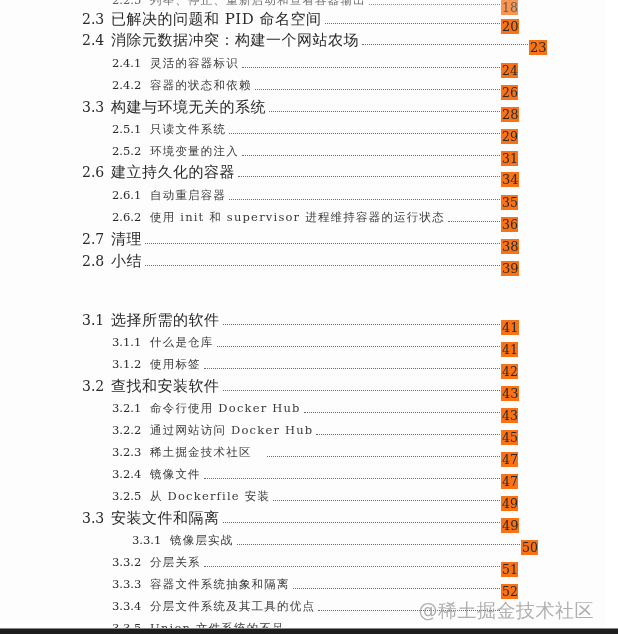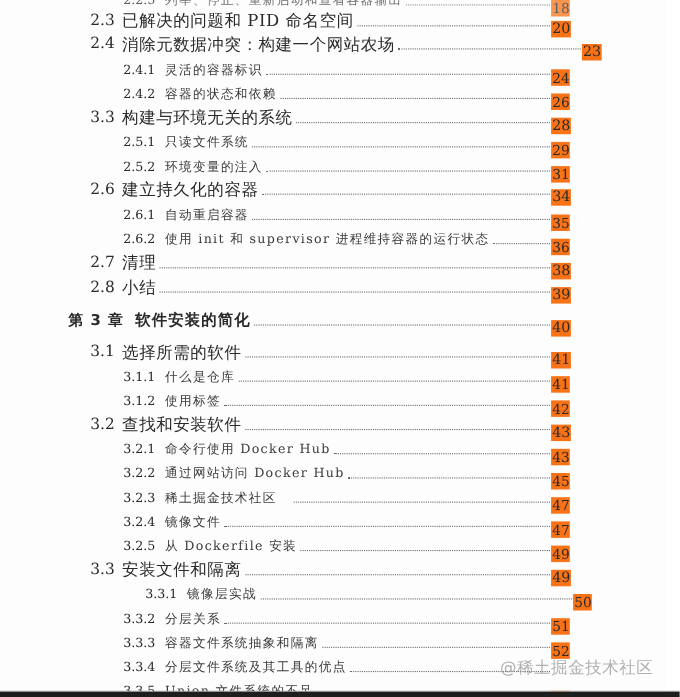--- a/index.html
+++ b/index.html
@@ -44,21 +44,21 @@
   .bottom-bar {
     position: absolute; left: 0; bottom: 0; width: 618px; height: 5px;
     background: #1e1e1e;
   }
   .bottom-bar::before {
     content: ""; position: absolute; left: 0; top: -1px; width: 618px; height: 1px; background: #888;
   }
   .watermark {
     position: absolute; right: 12px; top: 598px;
     font-family: "DejaVu Sans", "Liberation Sans", sans-serif;
-    font-size: 15px; color: rgba(150,150,150,0.75);
+    font-size: 19px; color: rgba(150,150,150,0.75);
     letter-spacing: 0.5px; white-space: nowrap;
   }
 </style>
 </head>
 <body>
 
 <div class="page">
   <div class="toc" id="toc">
       <div class="row lvl-sub cut" style="top: -10px;">
         <span class="num">2.2.5</span>
@@ -157,28 +157,20 @@
         </span>
       </div>
       <div class="row lvl-sec" style="top: 251px;">
         <span class="num">2.8</span>
         <span class="leader" style="left: 145px; top: 13px;"></span>
         <span class="title">小结</span>
         <span class="page-num">
           <span>39</span>
         </span>
       </div>
-      <div class="row lvl-ch" style="top: 281px;">
-        <span class="num">第 3 章</span>
-        <span class="leader" style="left: 231px; top: 13px;"></span>
-        <span class="title">软件安装的简化</span>
-        <span class="page-num">
-          <span>40</span>
-        </span>
-      </div>
       <div class="row lvl-sec" style="top: 310px;">
         <span class="num">3.1</span>
         <span class="leader" style="left: 223px; top: 13px;"></span>
         <span class="title">选择所需的软件</span>
         <span class="page-num">
           <span>41</span>
         </span>
       </div>
       <div class="row lvl-sub" style="top: 332px;">
         <span class="num">3.1.1</span>

